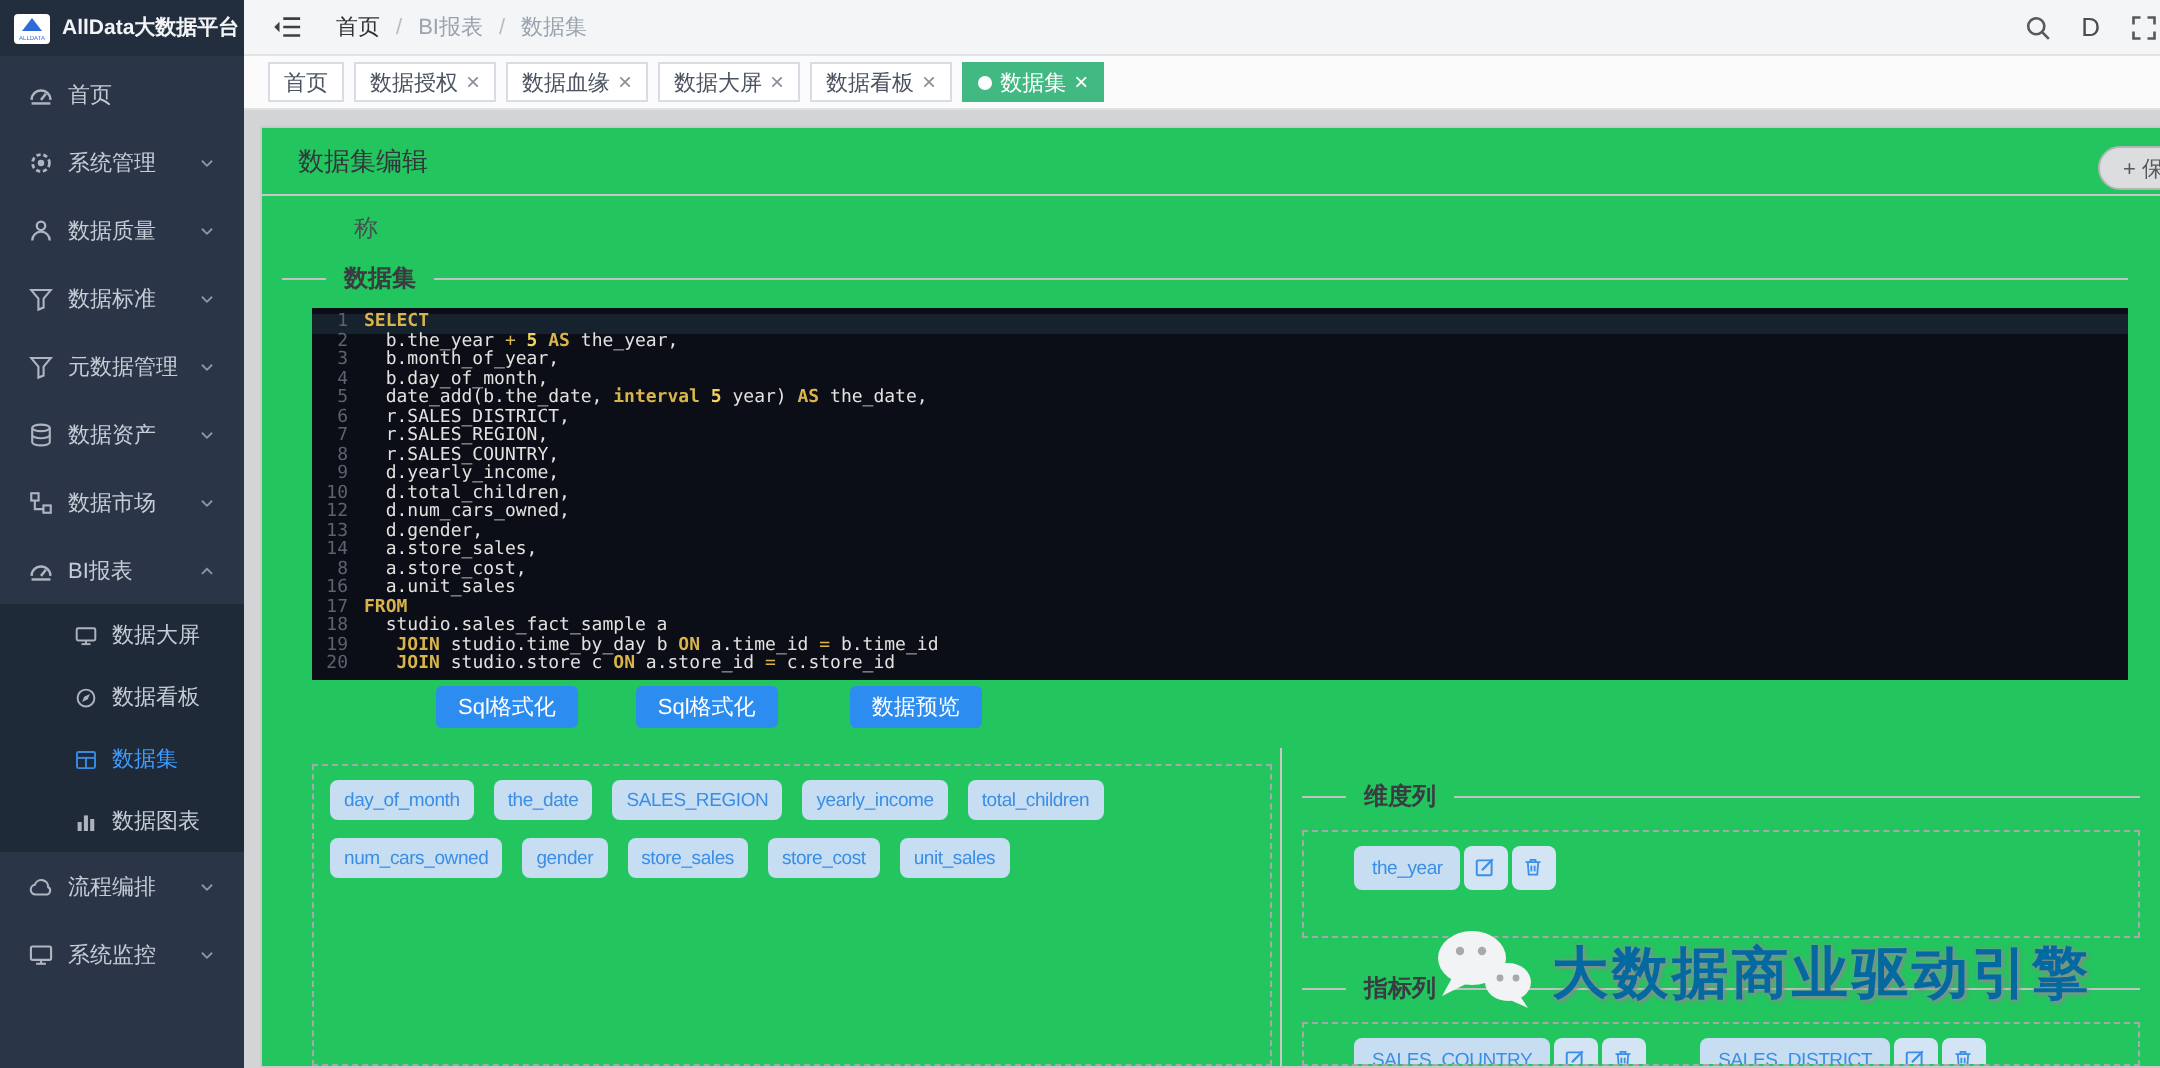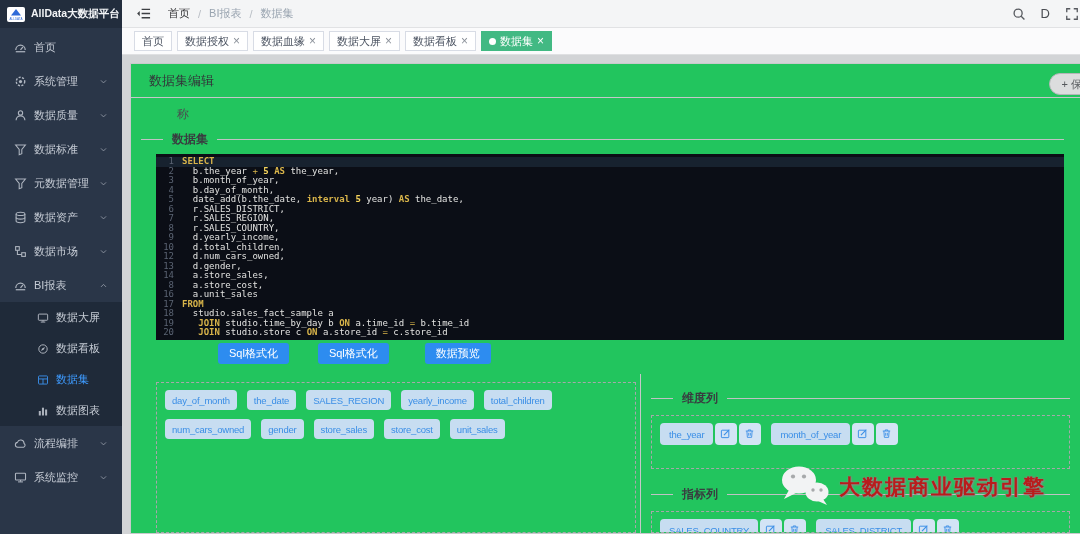--- a/index.html
+++ b/index.html
@@ -72,27 +72,27 @@
   .b-left { width:505px; flex-shrink:0; display:flex; flex-direction:column; padding-left:25px; min-height:0; }
   .b-left .divider { margin-left:-15px; }
   .dash-box { border:1px dashed #a6a8aa; margin-top:8px; padding:7px 8px; display:flex; flex-wrap:wrap; gap:9px 10px; align-content:flex-start; overflow:hidden; }
   .b-left .dash-box { flex:1;text-align:center; }
   .b-right { flex:1; min-width:0; border-left:1px solid #c5c7c9; margin-left:4px; padding:16px 10px 0 10px; display:flex; flex-direction:column; min-height:0; }
   .dim-box { height:54px; flex-shrink:0; }
   .met-divider { margin-top:17px; }
   .met-box { flex:1; }
 
   .chip { background:#c7ddf1; color:#3a8ee6; font-size:9.5px; letter-spacing:-0.2px; padding:4px 7px; border-radius:4px; cursor:pointer; white-space:nowrap; height:20px; display:inline-flex; align-items:center; }
-  .chip-group { display:inline-flex; gap:2px; align-items:stretch; height:22px; }
+  .chip-group { display:inline-flex; gap:2px; align-items:stretch; height:22px;margin-left:17px; }
   .cg-text { background:#c7ddf1; color:#3a8ee6; font-size:9.5px; letter-spacing:-0.2px; padding:0 9px; border-radius:4px; display:flex; align-items:center; cursor:pointer; white-space:nowrap; }
   .cg-btn { width:22px; background:#d3e4f5; border:none; border-radius:4px; color:#3a8ee6; display:flex; align-items:center; justify-content:center; cursor:pointer; padding:0; }
   .cg-btn svg { width:11px; height:11px; }
 
   .watermark { position:absolute; right:34px; bottom:24px; display:flex; align-items:center; gap:8px; pointer-events:none; z-index:5; }
-  .wm-text { font-size:21px; font-weight:bold; letter-spacing:2px; color:#b91c1c; text-shadow:0 0 2px #8f9092, 1px 1px 2px #86888a; white-space:nowrap; }
+  .wm-text { font-size:28px; font-weight:bold; letter-spacing:2px; color:#0369a1; text-shadow:0 0 2px #8f9092, 1px 1px 2px #86888a; white-space:nowrap; }
 </style>
 </head>
 <body>
 
 <aside class="sidebar">
   <div class="logo-bar">
     <span class="logo-box">
       <svg width="14" height="13" viewBox="0 0 14 13">
           <path d="M7 1 L12 7.5 H2 Z" fill="#2f6bd8"></path>
           <text x="7" y="12" font-size="3" text-anchor="middle" fill="#2f6bd8" font-family="sans-serif">ALLDATA</text>
@@ -401,40 +401,20 @@
 
           <div class="b-right">
             <div class="divider">
               <span class="pre"></span>
               <span class="lbl">维度列</span>
               <span class="post"></span>
             </div>
             <div class="dash-box dim-box" id="dimBox">
                 <div class="chip-group">
                   <span class="cg-text">the_year</span>
-                  <button class="cg-btn">
-                    <span class="ic">
-                      <svg viewBox="0 0 16 16">
-                        <rect x="2" y="3.2" width="10.8" height="10.8" rx="1" fill="none" stroke="currentColor" stroke-width="1.4"></rect>
-                        <line x1="5.8" y1="10.4" x2="13.6" y2="2.4" stroke="currentColor" stroke-width="1.6"></line>
-                      </svg>
-                    </span>
-                  </button>
-                  <button class="cg-btn">
-                    <span class="ic">
-                      <svg viewBox="0 0 16 16">
-                        <path d="M2.6 4.4h10.8M6.2 4.4V2.8h3.6v1.6M4.2 4.4l.7 9.2h6.2l.7-9.2" fill="none" stroke="currentColor" stroke-width="1.3"></path>
-                        <line x1="6.8" y1="7" x2="6.8" y2="11.2" stroke="currentColor" stroke-width="1.3"></line>
-                        <line x1="9.2" y1="7" x2="9.2" y2="11.2" stroke="currentColor" stroke-width="1.3"></line>
-                      </svg>
-                    </span>
-                  </button>
-                </div>
-                <div class="chip-group">
-                  <span class="cg-text">month_of_year</span>
                   <button class="cg-btn">
                     <span class="ic">
                       <svg viewBox="0 0 16 16">
                         <rect x="2" y="3.2" width="10.8" height="10.8" rx="1" fill="none" stroke="currentColor" stroke-width="1.4"></rect>
                         <line x1="5.8" y1="10.4" x2="13.6" y2="2.4" stroke="currentColor" stroke-width="1.6"></line>
                       </svg>
                     </span>
                   </button>
                   <button class="cg-btn">
                     <span class="ic">

